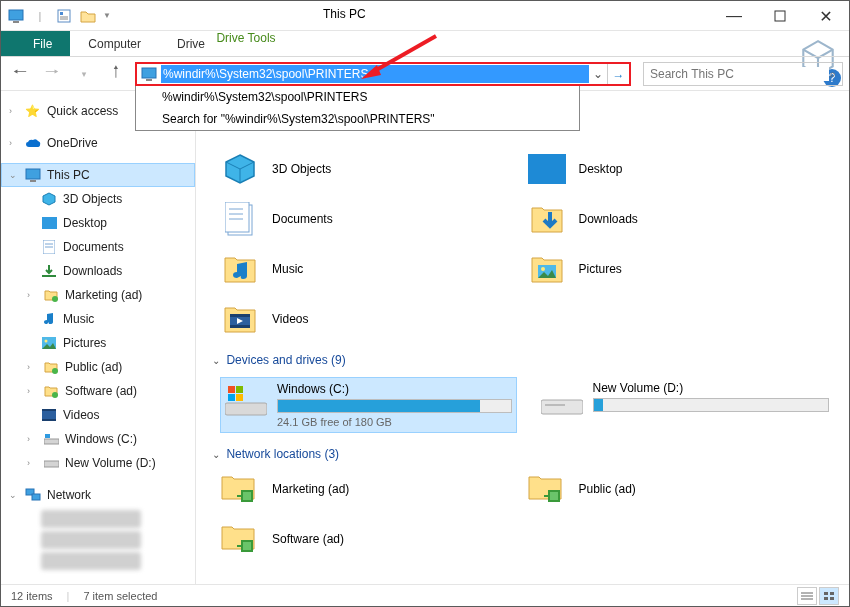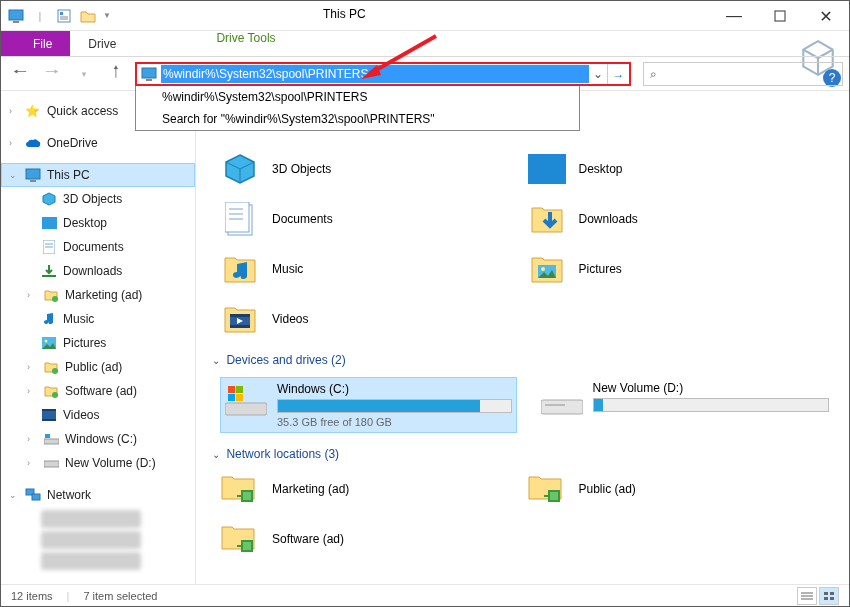--- a/index.html
+++ b/index.html
@@ -16,21 +16,21 @@
 .qat-divider { color: #888; font-size: 8px; margin: 0 2px; }
 .manage-tab { position: absolute; left: 198px; top: 0; height: 30px; padding: 0 24px; background: #afe48a; color: #333; display: flex; align-items: center; font-size: 12px; border-top: 1px solid #8acb5f; border-left: 1px solid #8acb5f; border-right: 1px solid #8acb5f; }
 .title { position: absolute; left: 322px; top: 6px; font-size: 12px; color: #000; }
 .winbtns { position: absolute; right: 0; top: 0; display: flex; }
 .winbtns div { width: 46px; height: 30px; display: flex; align-items: center; justify-content: center; font-size: 16px; color: #333; }
 .help { position: absolute; right: 8px; top: 38px; width: 18px; height: 18px; border-radius: 50%; background: #2d7acb; color: #fff; font-size: 12px; display: flex; align-items: center; justify-content: center; }
 
 
 .ribbon { height: 26px; display: flex; align-items: stretch; border-bottom: 1px solid #d9d9d9; position: relative; }
 .ribbon .tab { padding: 0 18px; display: flex; align-items: center; font-size: 12px; color: #333; }
-.ribbon .tab.file { background: #a21caf; color: #fff; padding-left: 32px; }
+.ribbon .tab.file { background: #0f766e; color: #fff; padding-left: 32px; }
 .ribbon .tab.contextual { position: absolute; left: 198px; top: 0; width: 94px; padding: 0; justify-content: center; color: #468a1a; }
 
 
 .navbar { height: 34px; display: flex; align-items: center; padding: 0 6px; gap: 6px; border-bottom: 1px solid #e5e5e5; position: relative; z-index: 5; }
 .navbtn { width: 26px; height: 26px; display: flex; align-items: center; justify-content: center; color: #666; font-size: 16px; }
 .navbtn.disabled { color: #b5b5b5; }
 .address-wrap { flex: 1; position: relative; height: 24px; }
 .address { width: 100%; height: 24px; border: 2px solid #ed1c24; display: flex; align-items: center; background: #fff; position: relative; }
 .address .monitor { width: 16px; height: 14px; margin: 0 4px; }
 .address input { flex: 1; border: none; outline: none; font-size: 12px; background: #3399ff; color: #fff; padding: 1px 2px; height: 18px; }
@@ -129,20 +129,21 @@
         <svg width="12" height="12">
           <rect x="1" y="1" width="10" height="10" fill="none" stroke="#333"></rect>
         </svg>
       </div>
     <div>✕</div>
   </div>
 </div>
 
 <div class="ribbon">
   <div class="tab file">File</div>
+  <div class="tab">Computer</div>
   <div class="tab">Drive</div>
   <div class="tab contextual">Drive Tools</div>
   <div class="help">?</div>
 </div>
 
 <div class="navbar">
   <div class="navbtn">🠐</div>
   <div class="navbtn disabled">🠒</div>
   <div class="navbtn disabled" style="font-size:9px;">▾</div>
   <div class="navbtn">🠑</div>
@@ -157,20 +158,21 @@
       <input value="%windir%\System32\spool\PRINTERS" style="">
       <span class="dropdown">⌄</span>
       <span class="refresh">→</span>
     </div>
     <div class="suggestions">
       <div>%windir%\System32\spool\PRINTERS</div>
       <div>Search for "%windir%\System32\spool\PRINTERS"</div>
     </div>
   </div>
   <div class="searchbox">
+    <input placeholder="Search This PC" style="">
     <span class="sicon">⌕</span>
   </div>
 </div>
 
 <svg class="arrow" viewBox="0 0 80 50">
     <line x1="75" y1="5" x2="10" y2="42" stroke="#ed1c24" stroke-width="4"></line>
     <polygon points="0,48 16,34 20,44" fill="#ed1c24"></polygon>
   </svg>
 
 <div class="main">
@@ -399,39 +401,39 @@
               <rect x="7" y="23" width="20" height="3" fill="#1a3f6e"></rect>
               <polygon points="14,16 20,19 14,22" fill="#fff"></polygon>
             </svg>
           </span>
           <span class="label">Videos</span>
         </div>
     </div>
 
     <div class="section-head">
         <span class="chev">⌄</span>
-        <span>Devices and drives (2)</span>
+        <span>Devices and drives (9)</span>
       </div>
     <div class="drive-row">
       <div class="drive selected">
         <span class="dicon">
             <svg width="42" height="34">
               <rect y="20" width="42" height="12" rx="2" fill="#d9d9d9" stroke="#aaa"></rect>
               <rect x="3" y="3" width="7" height="7" fill="#f25022"></rect>
               <rect x="11" y="3" width="7" height="7" fill="#7fba00"></rect>
               <rect x="3" y="11" width="7" height="7" fill="#00a4ef"></rect>
               <rect x="11" y="11" width="7" height="7" fill="#ffb900"></rect>
             </svg>
           </span>
         <div class="dinfo">
           <div class="dname">Windows (C:)</div>
           <div class="dbar">
               <div class="dfill" style="width:87%;"></div>
             </div>
-          <div class="dstat">35.3 GB free of 180 GB</div>
+          <div class="dstat">24.1 GB free of 180 GB</div>
         </div>
       </div>
       <div class="drive">
         <span class="dicon">
             <svg width="42" height="34">
               <rect y="18" width="42" height="14" rx="2" fill="#e5e5e5" stroke="#aaa"></rect>
               <rect x="4" y="22" width="20" height="2" fill="#bbb"></rect>
             </svg>
           </span>
         <div class="dinfo">

